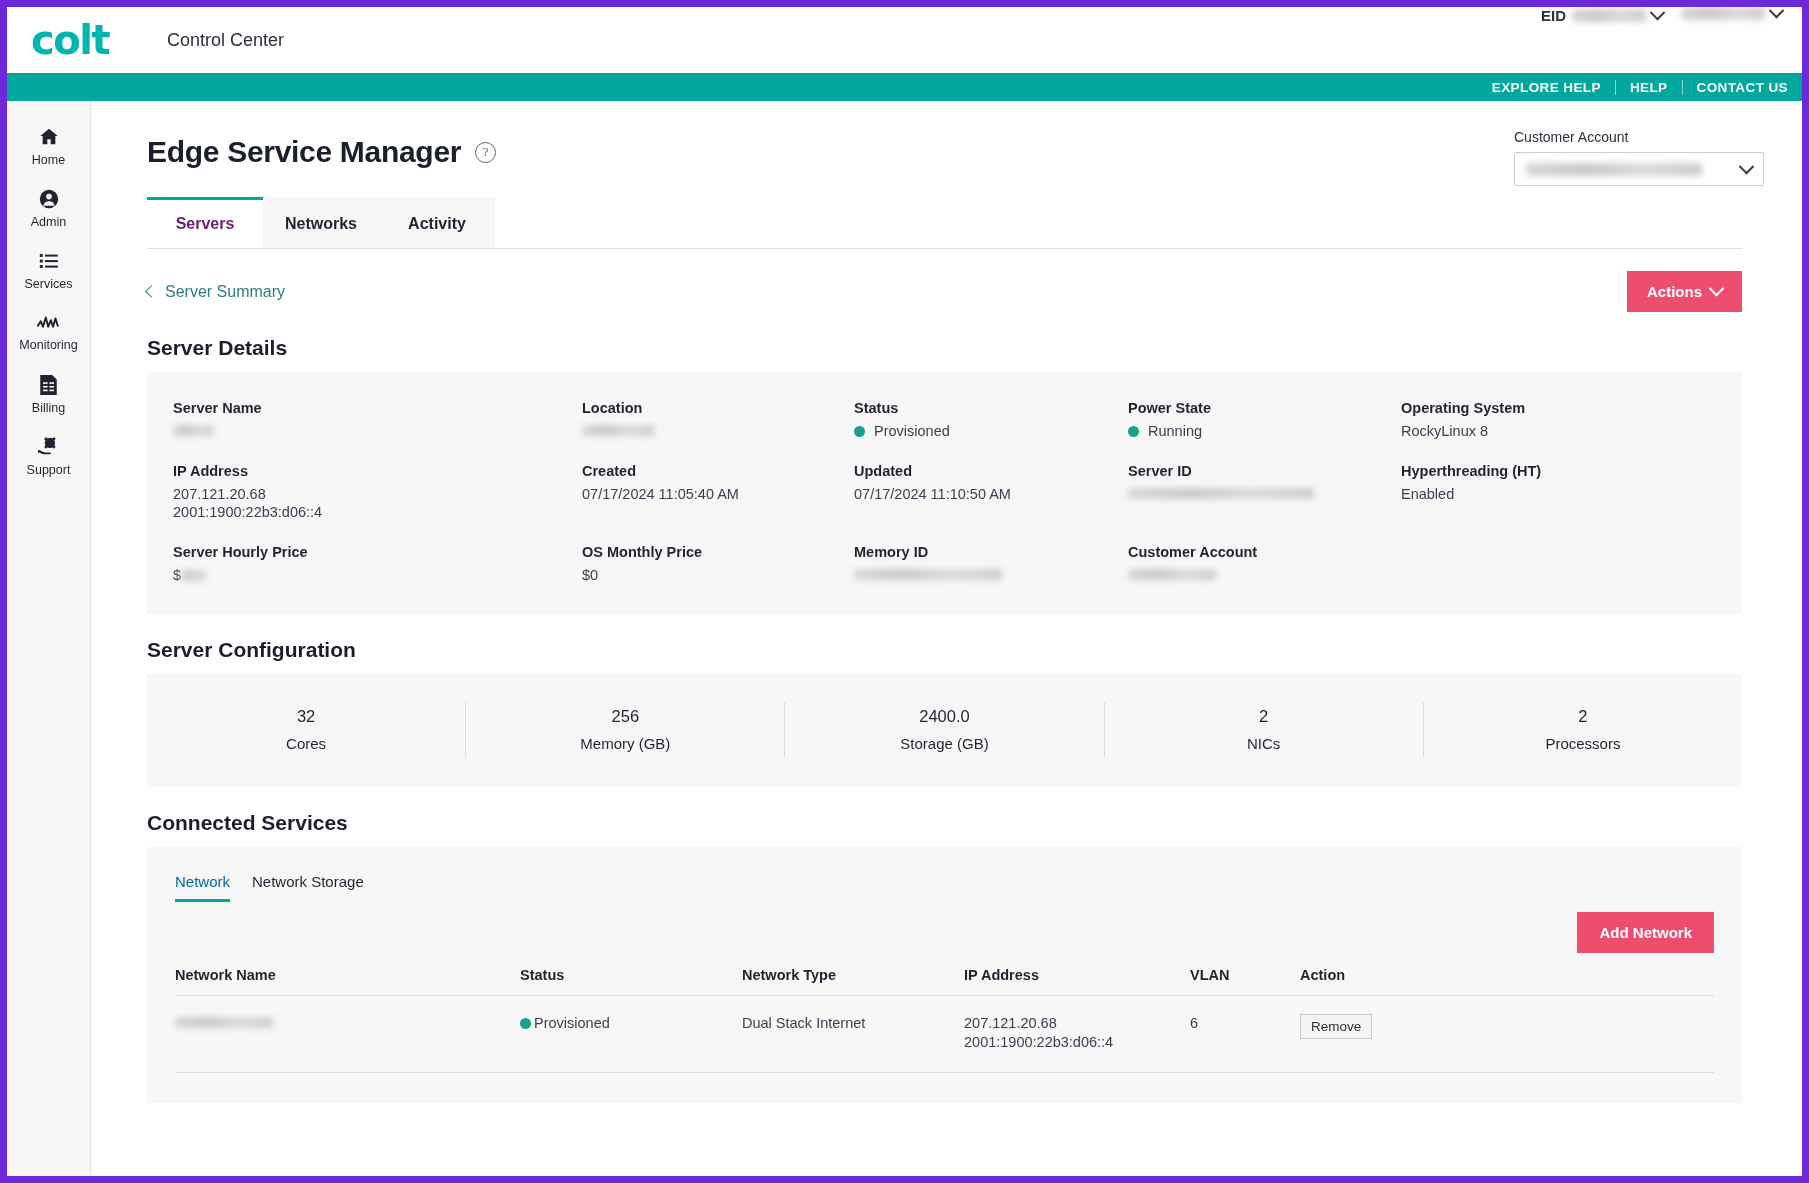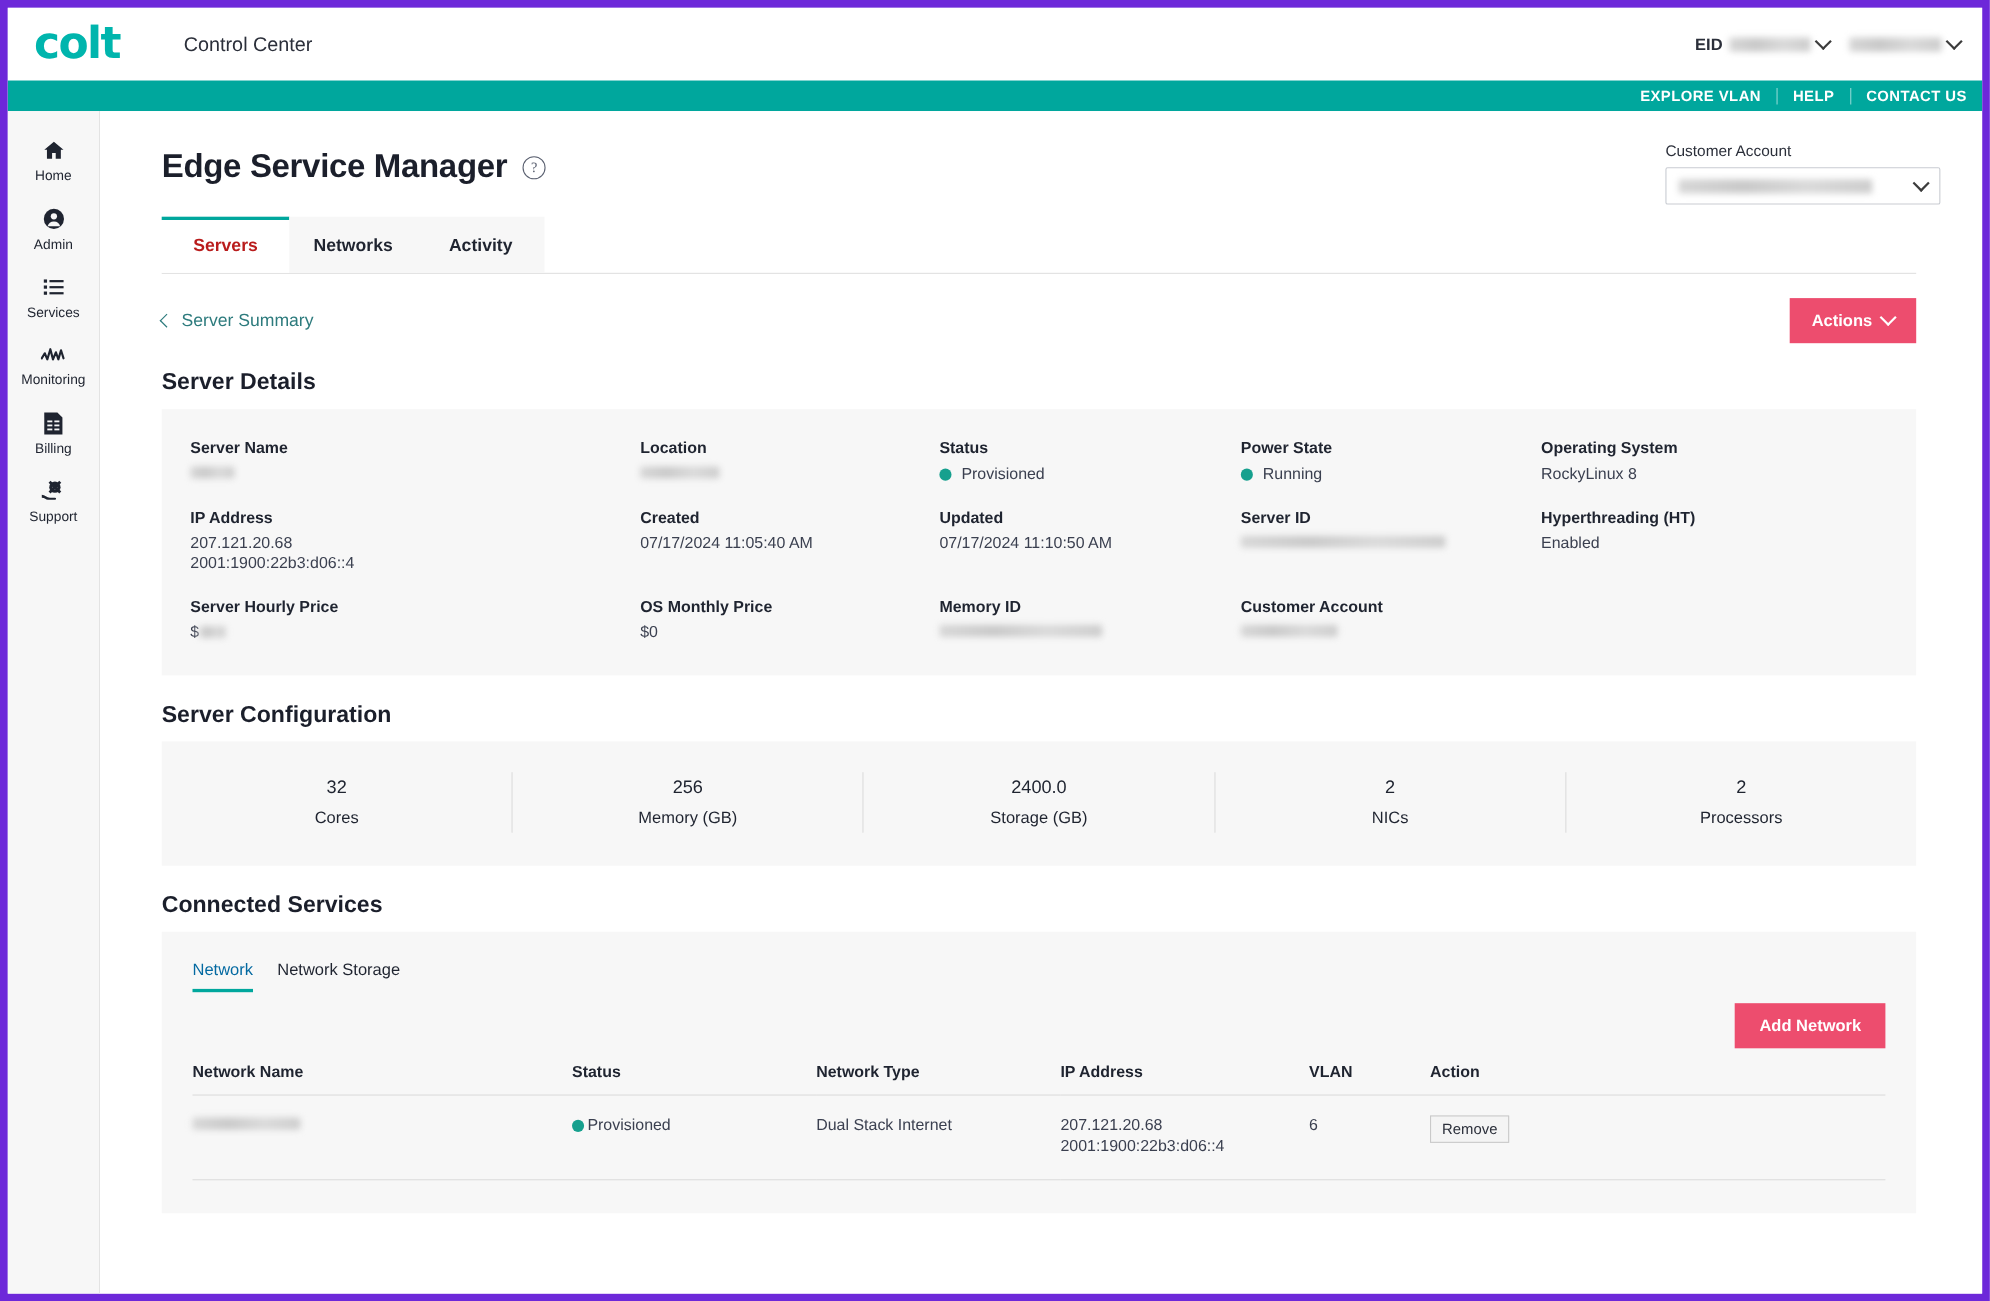--- a/index.html
+++ b/index.html
@@ -44,21 +44,21 @@
     font-size: 18px;
     color: #2b2f3a;
     font-weight: 400;
   }
   .topbar-right {
     position: absolute;
     right: 20px;
     top: 0;
     height: 66px;
     display: flex;
-    align-items: center;
+    align-items: flex-start;
     gap: 18px;
   }
   .eid-group { display: flex; align-items: center; gap: 6px; }
   .eid-label { font-size: 15px; font-weight: 700; color: #2b2f3a; }
   .redacted {
     display: inline-block;
     background: linear-gradient(90deg,#d7d7d7,#c9c9c9,#dadada,#cdcdcd);
     border-radius: 2px;
     color: transparent;
     filter: blur(3px);
@@ -182,21 +182,21 @@
     width: 116px;
     text-align: center;
     font-size: 16px;
     font-weight: 700;
     color: #1f2430;
     background: #f7f7f7;
     border-top: 3px solid transparent;
     cursor: pointer;
   }
   .tab.active {
-    color: #b91c1c;
+    color: #701a75;
     background: #ffffff;
     border-top: 3px solid #00a79d;
   }
 
   .breadcrumb-row {
     margin-top: 22px;
     display: flex;
     align-items: center;
     justify-content: space-between;
     width: 1595px;
@@ -359,21 +359,21 @@
         <span class="chev"></span>
       </div>
       <div class="eid-group">
         <span class="redacted" style="width:84px"></span>
         <span class="chev"></span>
       </div>
     </div>
   </div>
 
   <div class="tealbar">
-    <a href="#">EXPLORE VLAN</a>
+    <a href="#">EXPLORE HELP</a>
     <span class="sep"></span>
     <a href="#">HELP</a>
     <span class="sep"></span>
     <a href="#">CONTACT US</a>
   </div>
 
   <div class="body-wrap">
 
     <div class="sidebar">
 

